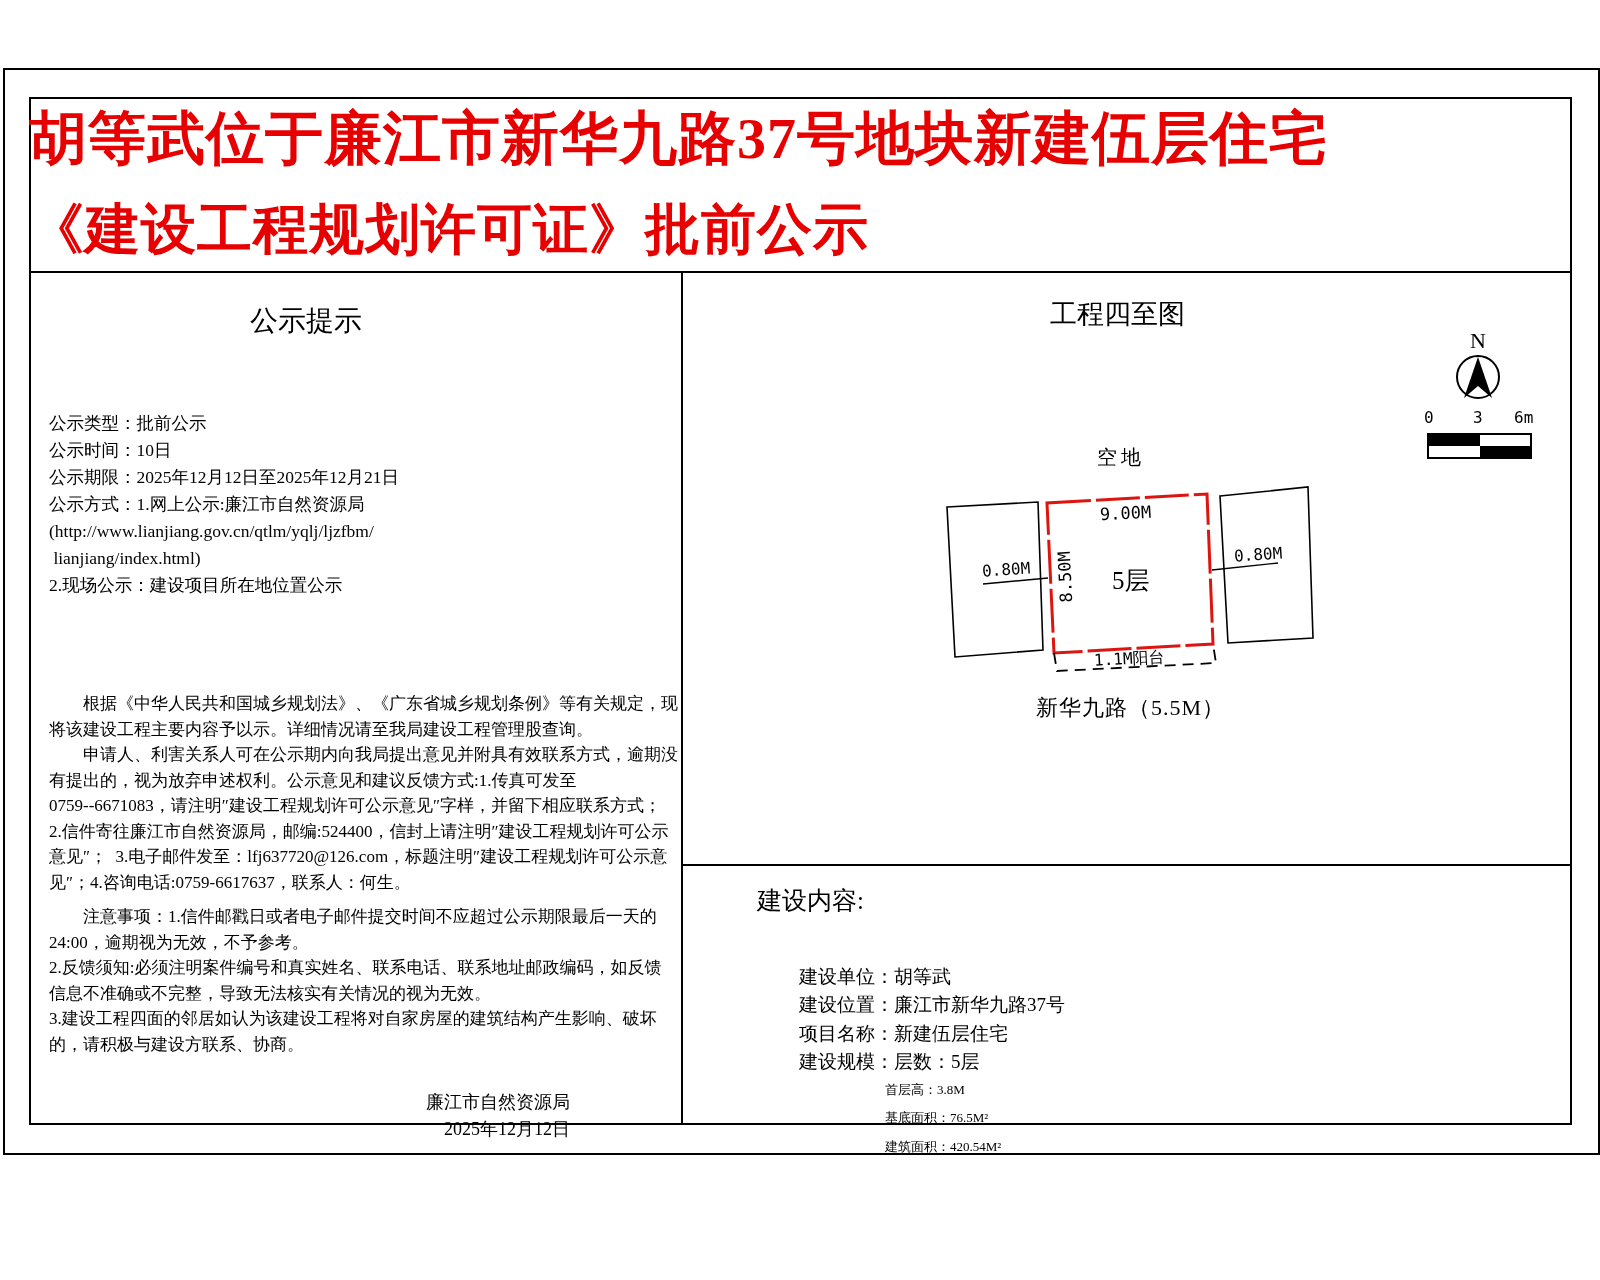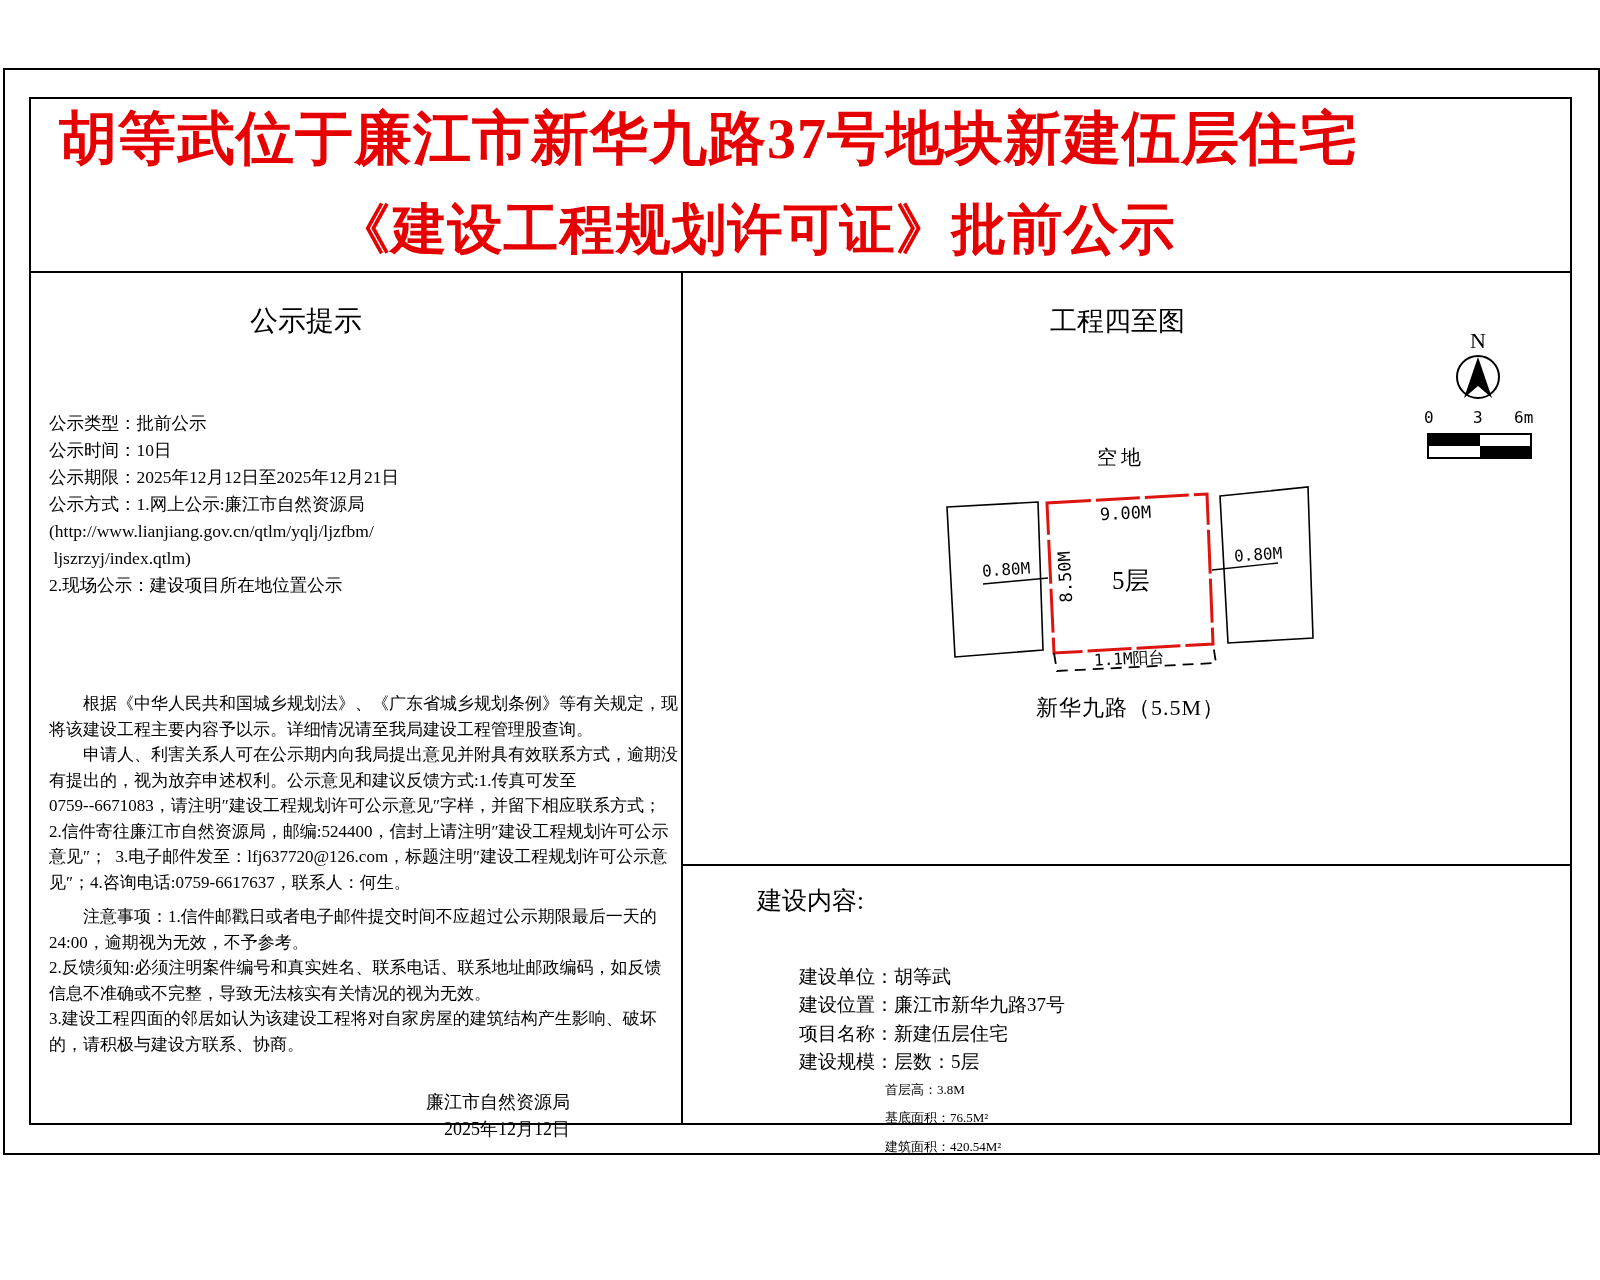--- a/index.html
+++ b/index.html
@@ -2,21 +2,21 @@
 <html style="--title-red: #e60000; --parcel-red: #dd1510;"><head>
 <meta charset="utf-8">
 <style>
   html,body{margin:0;padding:0;}
   body{
     width:1600px;height:1280px;position:relative;background:#ffffff;
     font-family:"Liberation Serif", serif;color:#000;overflow:hidden;
   }
   .hline,.vline{position:absolute;background:#000;}
   .frame{position:absolute;border:2px solid #000;box-sizing:border-box;background:transparent;}
-  .title-line{position:absolute;left:29px;width:1359px;text-align:center;
+  .title-line{position:absolute;left:29px;width:1359px;
     color:var(--title-red,#e60000);font-weight:bold;font-family:"Liberation Serif", serif;
     letter-spacing:1px;white-space:nowrap;}
   .panel-heading{position:absolute;white-space:nowrap;font-family:"Liberation Serif", serif;}
   .textblock{position:absolute;font-size:17px;line-height:25.5px;white-space:pre;
     font-family:Liberation Serif, serif;margin-top:40px;}
   .infoblock{line-height:27px;font-size:17.5px;}
   .cad{font-family:"DejaVu Sans Mono", monospace;}
   .diagram-label{position:absolute;white-space:nowrap;}
   svg{position:absolute;left:0;top:0;}
   .scalebar{position:absolute;left:1427px;top:433px;width:105px;height:26px;
@@ -28,37 +28,37 @@
     border:2px solid #000;border-radius:50%;box-sizing:border-box;background:#fff;}
 </style>
 </head>
 <body>
 
 <div class="frame" style="left:3px;top:68px;width:1597px;height:1087px;"></div>
 
 <div class="frame" style="left:29px;top:97px;width:1543px;height:1028px;"></div>
 
 <div class="title-line" style="top:100px;font-size:58px;">胡等武位于廉江市新华九路37号地块新建伍层住宅</div>
-<div class="title-line" style="top:193px;font-size:55px;margin-left:47px;">《建设工程规划许可证》批前公示</div>
+<div class="title-line" style="top:193px;font-size:55px;">《建设工程规划许可证》批前公示</div>
 
 <div class="hline" style="left:29px;top:271px;width:1543px;height:2px;"></div>
 <div class="vline" style="left:681px;top:273px;width:2px;height:852px;"></div>
 <div class="hline" style="left:683px;top:864px;width:889px;height:2px;"></div>
 
 <div class="panel-heading" style="left:250px;top:302px;font-size:28px;">公示提示</div>
 
-<div class="textblock infoblock" style="left:49px;top:370px;width:620px;"><div>公示类型：批前公示</div><div>公示时间：10日</div><div>公示期限：2025年12月12日至2025年12月21日</div><div>公示方式：1.网上公示:廉江市自然资源局</div><div>(http://www.lianjiang.gov.cn/qtlm/yqlj/ljzfbm/</div><div> ljszrzyj/index.qtlm)</div><div>2.现场公示：建设项目所在地位置公示</div></div>
+<div class="textblock infoblock" style="left:49px;top:370px;width:620px;"><div>公示类型：批前公示</div><div>公示时间：10日</div><div>公示期限：2025年12月12日至2025年12月21日</div><div>公示方式：1.网上公示:廉江市自然资源局</div><div>(http://www.lianjiang.gov.cn/qtlm/yqlj/ljzfbm/</div><div> lianjiang/index.html)</div><div>2.现场公示：建设项目所在地位置公示</div></div>
 
 <div class="textblock" style="left:49px;top:651px;width:624px;"><div>　　根据《中华人民共和国城乡规划法》、《广东省城乡规划条例》等有关规定，现</div><div>将该建设工程主要内容予以示。详细情况请至我局建设工程管理股查询。</div><div>　　申请人、利害关系人可在公示期内向我局提出意见并附具有效联系方式，逾期没</div><div>有提出的，视为放弃申述权利。公示意见和建议反馈方式:1.传真可发至</div><div>0759--6671083，请注明″建设工程规划许可公示意见″字样，并留下相应联系方式；</div><div>2.信件寄往廉江市自然资源局，邮编:524400，信封上请注明″建设工程规划许可公示</div><div>意见″；  3.电子邮件发至：lfj637720@126.com，标题注明″建设工程规划许可公示意</div><div>见″；4.咨询电话:0759-6617637，联系人：何生。</div></div>
 
 <div class="textblock" style="left:49px;top:864px;width:624px;"><div>　　注意事项：1.信件邮戳日或者电子邮件提交时间不应超过公示期限最后一天的</div><div>24:00，逾期视为无效，不予参考。</div><div>2.反馈须知:必须注明案件编号和真实姓名、联系电话、联系地址邮政编码，如反馈</div><div>信息不准确或不完整，导致无法核实有关情况的视为无效。</div><div>3.建设工程四面的邻居如认为该建设工程将对自家房屋的建筑结构产生影响、破坏</div><div>的，请积极与建设方联系、协商。</div></div>
 
 <div class="textblock" style="left:250px;top:1049px;width:320px;text-align:right;font-size:18px;line-height:26.5px;"><div>廉江市自然资源局</div><div>2025年12月12日</div></div>
 
-<div class="panel-heading" style="left:1050px;top:303px;font-size:27px;">工程四至图</div>
+<div class="panel-heading" style="left:1050px;top:296px;font-size:27px;">工程四至图</div>
 
 <div class="diagram-label" style="left:1470px;top:328px;font-size:22px;">N</div>
 <div class="compass-circle"></div>
 
 <div class="diagram-label cad" style="left:1424px;top:408px;font-size:16px;">0</div>
 <div class="diagram-label cad" style="left:1473px;top:408px;font-size:16px;">3</div>
 <div class="diagram-label cad" style="left:1514px;top:408px;font-size:16px;">6m</div>
 
 <div class="scalebar">
   <div class="b"></div>

